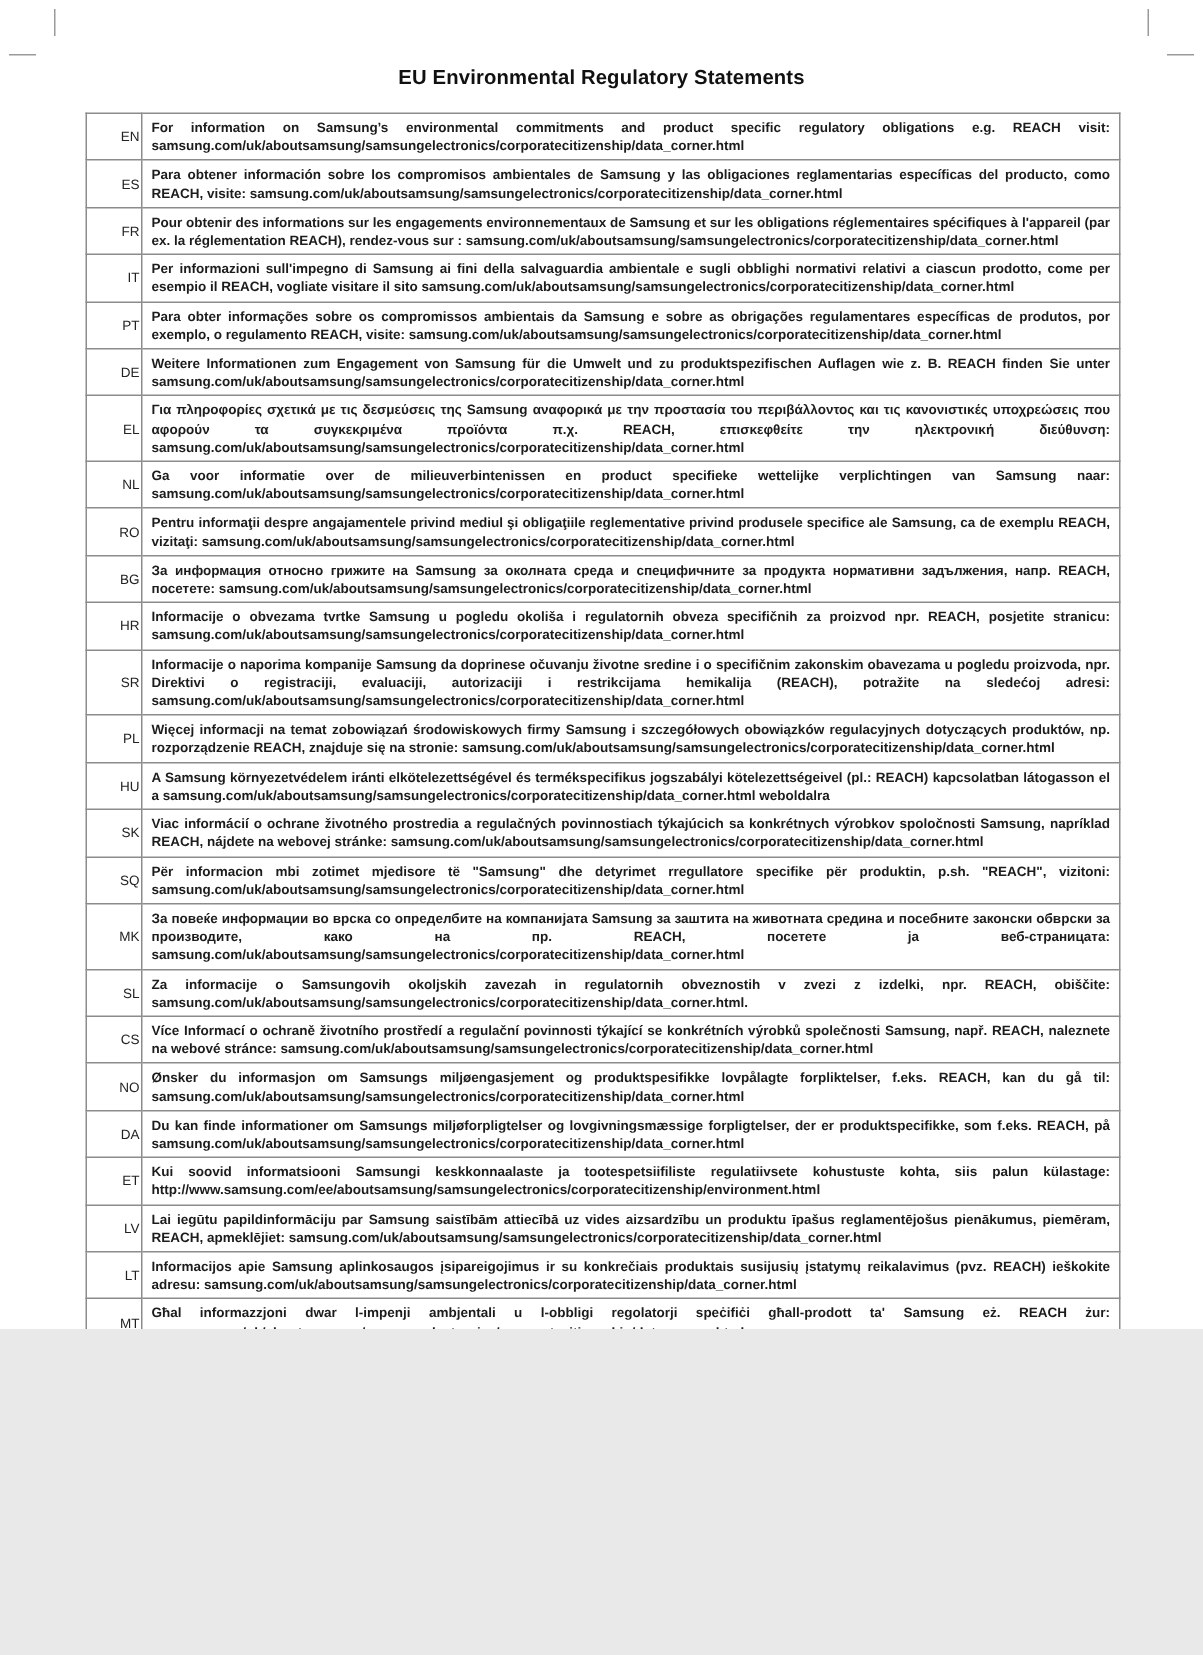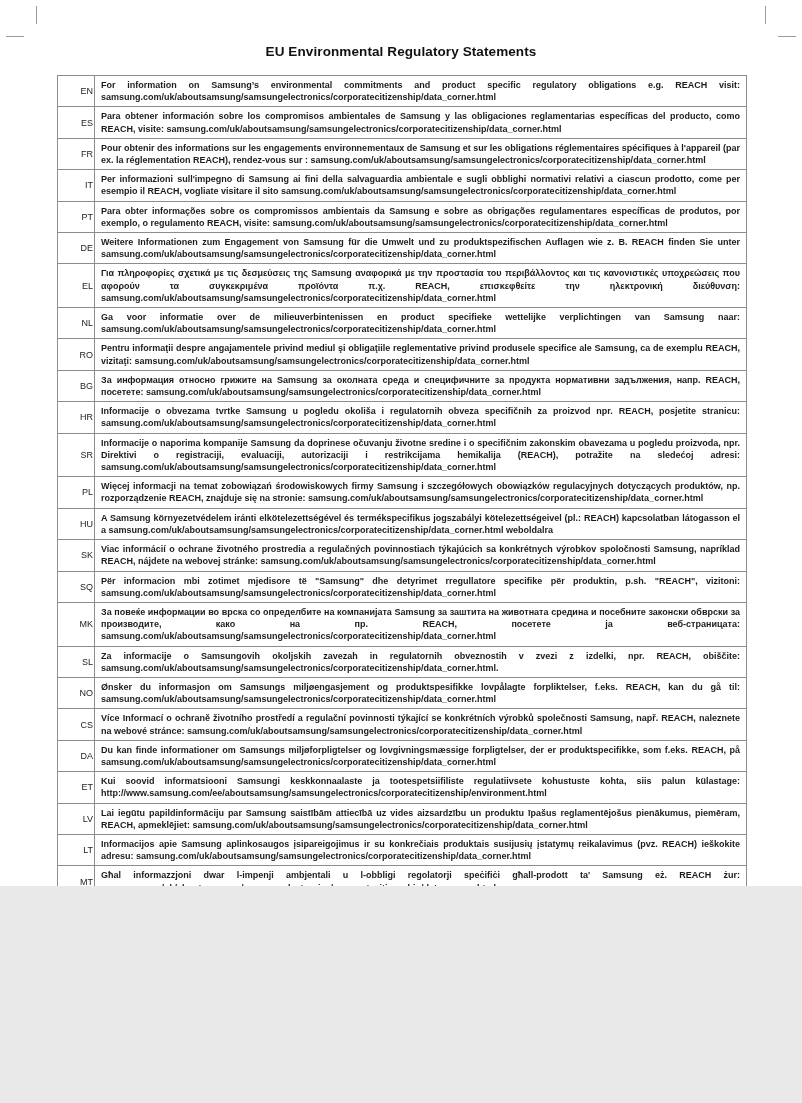--- a/index.html
+++ b/index.html
@@ -163,26 +163,26 @@
         </tr>
         <tr>
           <td class="code-cell">MK</td>
           <td class="text-cell">За повеќе информации во врска со определбите на компанијата Samsung за заштита на животната средина и посебните законски обврски за производите, како на пр. REACH, посетете ја веб-страницата: samsung.com/uk/aboutsamsung/samsungelectronics/corporatecitizenship/data_corner.html</td>
         </tr>
         <tr>
           <td class="code-cell">SL</td>
           <td class="text-cell">Za informacije o Samsungovih okoljskih zavezah in regulatornih obveznostih v zvezi z izdelki, npr. REACH, obiščite: samsung.com/uk/aboutsamsung/samsungelectronics/corporatecitizenship/data_corner.html.</td>
         </tr>
         <tr>
+          <td class="code-cell">CS</td>
+          <td class="text-cell">Více Informací o ochraně životního prostředí a regulační povinnosti týkající se konkrétních výrobků společnosti Samsung, např. REACH, naleznete na webové stránce: samsung.com/uk/aboutsamsung/samsungelectronics/corporatecitizenship/data_corner.html</td>
+        </tr>
+        <tr>
           <td class="code-cell">NO</td>
           <td class="text-cell">Ønsker du informasjon om Samsungs miljøengasjement og produktspesifikke lovpålagte forpliktelser, f.eks. REACH, kan du gå til: samsung.com/uk/aboutsamsung/samsungelectronics/corporatecitizenship/data_corner.html</td>
-        </tr>
-        <tr>
-          <td class="code-cell">CS</td>
-          <td class="text-cell">Více Informací o ochraně životního prostředí a regulační povinnosti týkající se konkrétních výrobků společnosti Samsung, např. REACH, naleznete na webové stránce: samsung.com/uk/aboutsamsung/samsungelectronics/corporatecitizenship/data_corner.html</td>
         </tr>
         <tr>
           <td class="code-cell">DA</td>
           <td class="text-cell">Du kan finde informationer om Samsungs miljøforpligtelser og lovgivningsmæssige forpligtelser, der er produktspecifikke, som f.eks. REACH, på samsung.com/uk/aboutsamsung/samsungelectronics/corporatecitizenship/data_corner.html</td>
         </tr>
         <tr>
           <td class="code-cell">ET</td>
           <td class="text-cell">Kui soovid informatsiooni Samsungi keskkonnaalaste ja tootespetsiifiliste regulatiivsete kohustuste kohta, siis palun külastage: http://www.samsung.com/ee/aboutsamsung/samsungelectronics/corporatecitizenship/environment.html</td>
         </tr>
         <tr>

